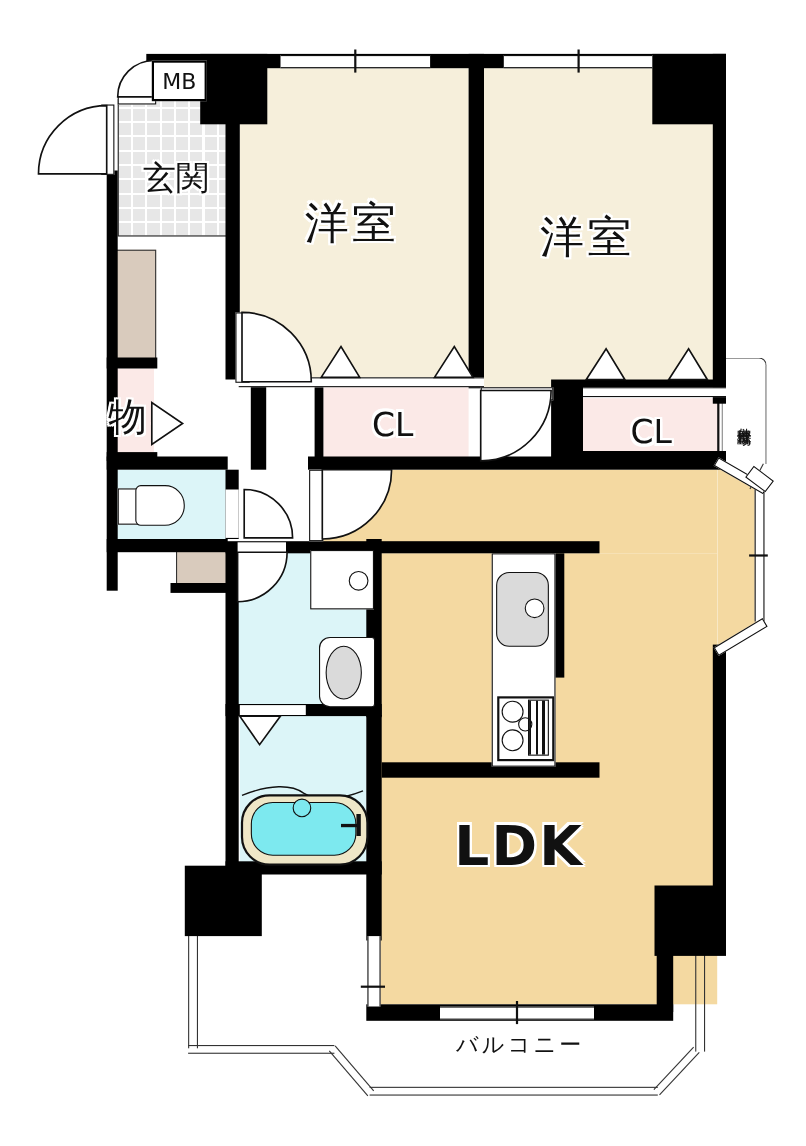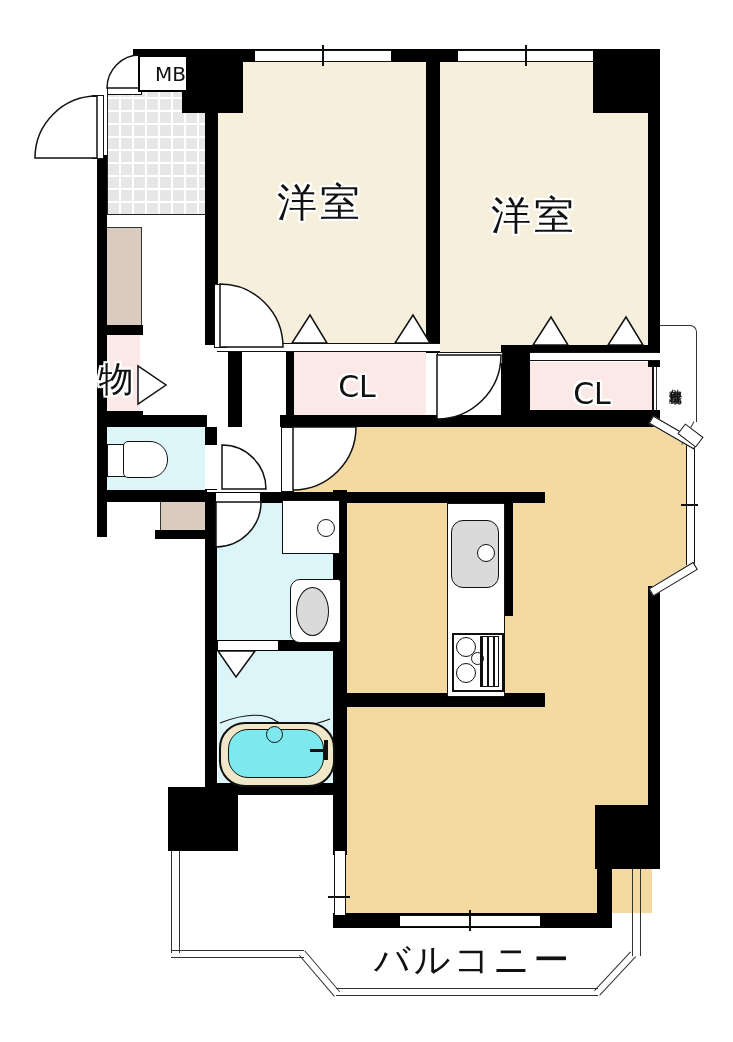--- a/index.html
+++ b/index.html
@@ -159,25 +159,27 @@
 
   <div class="fix" style="left:447px;top:503px;width:56px;height:192px;background:#fff;border:1.5px solid #111;z-index:4;"></div>
   <div class="fix" style="left:451px;top:520px;width:46px;height:66px;background:var(--c-fixture);border:1.5px solid #111;border-radius:12px;"></div>
   <div class="fix" style="left:477px;top:544px;width:16px;height:16px;background:#fff;border:1.5px solid #111;border-radius:50%;"></div>
   <div class="fix" style="left:452px;top:633px;width:48px;height:55px;background:#fff;border:2px solid #111;"></div>
   <div class="fix" style="left:456px;top:637px;width:18px;height:18px;border:1.5px solid #111;border-radius:50%;background:#fff;"></div>
   <div class="fix" style="left:456px;top:663px;width:18px;height:18px;border:1.5px solid #111;border-radius:50%;background:#fff;"></div>
   <div class="fix" style="left:471px;top:652px;width:11px;height:11px;border:1.5px solid #111;border-radius:50%;background:#fff;"></div>
   <div class="fix grate" style="left:480px;top:636px;width:17px;height:49px;border:1px solid #111;"></div>
 
-  <div class="box" style="left:138px;top:55px;width:46px;height:33px;border:2.5px solid #000;font-size:20px;justify-content:flex-end;">
+  <div class="box" style="left:138px;top:55px;width:46px;height:33px;border:2.5px solid #000;font-size:20px;">
     <span>MB</span>
   </div>
 
+  <div class="lbl" style="left:120px;top:142px;width:80px;font-size:30px;font-weight:500;">玄関</div>
   <div class="lbl" style="left:240px;top:175px;width:160px;font-size:40px;font-weight:500;letter-spacing:3px;">洋室</div>
   <div class="lbl" style="left:454px;top:188px;width:160px;font-size:40px;font-weight:500;letter-spacing:3px;">洋室</div>
   <div class="lbl" style="left:307px;top:369px;width:100px;font-size:30px;">CL</div>
   <div class="lbl" style="left:542px;top:376px;width:100px;font-size:30px;">CL</div>
   <div class="lbl" style="left:94px;top:356px;width:44px;font-size:35px;font-weight:500;">物</div>
-  <div class="lbl" style="left:363px;top:936px;width:220px;font-size:36px;letter-spacing:3px;">バルコニー</div>
+  <div class="lbl" style="left:382px;top:740px;width:180px;font-size:50px;font-weight:600;letter-spacing:2px;">LDK</div>
+  <div class="lbl" style="left:363px;top:936px;width:220px;font-size:20px;letter-spacing:3px;">バルコニー</div>
   <div class="lbl" style="left:662px;top:334px;width:22px;height:92px;font-size:13px;writing-mode:vertical-rl;text-shadow:none;letter-spacing:1px;">室外機置場</div>
 
 </div>
 
 </body></html>

